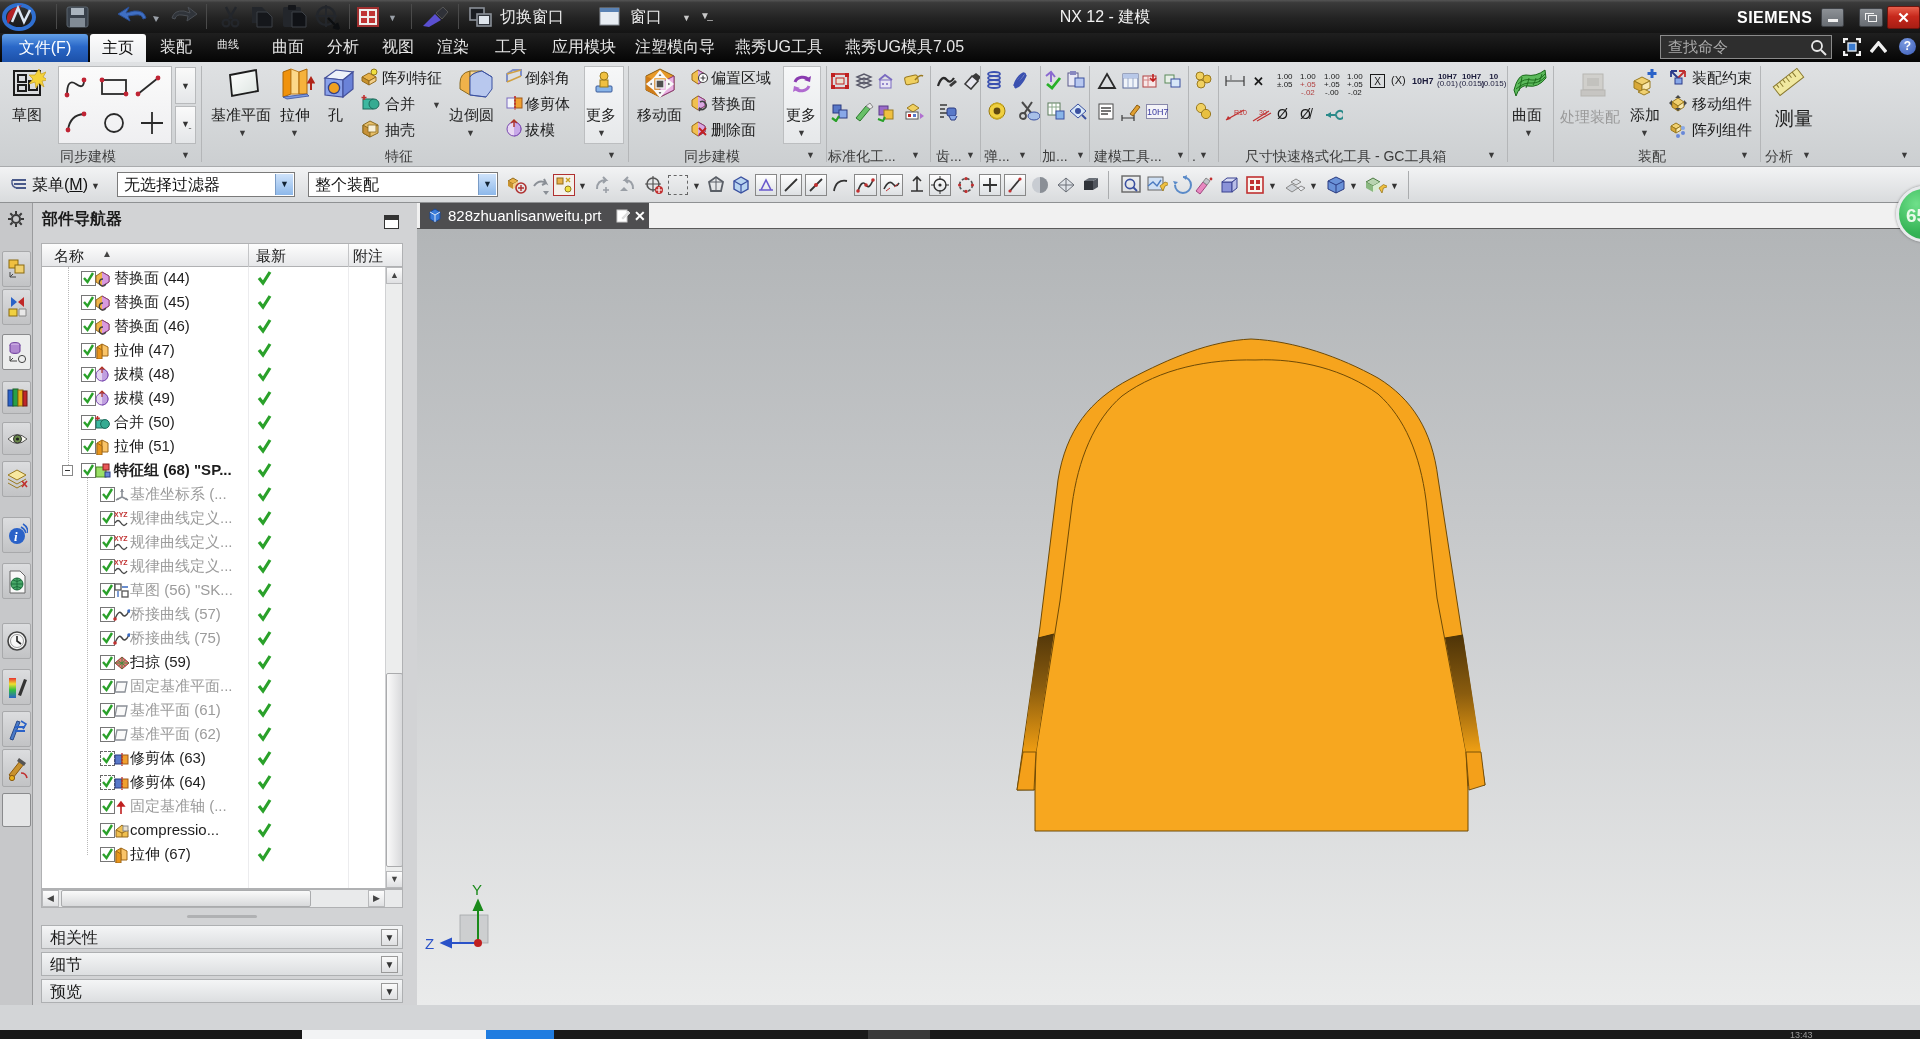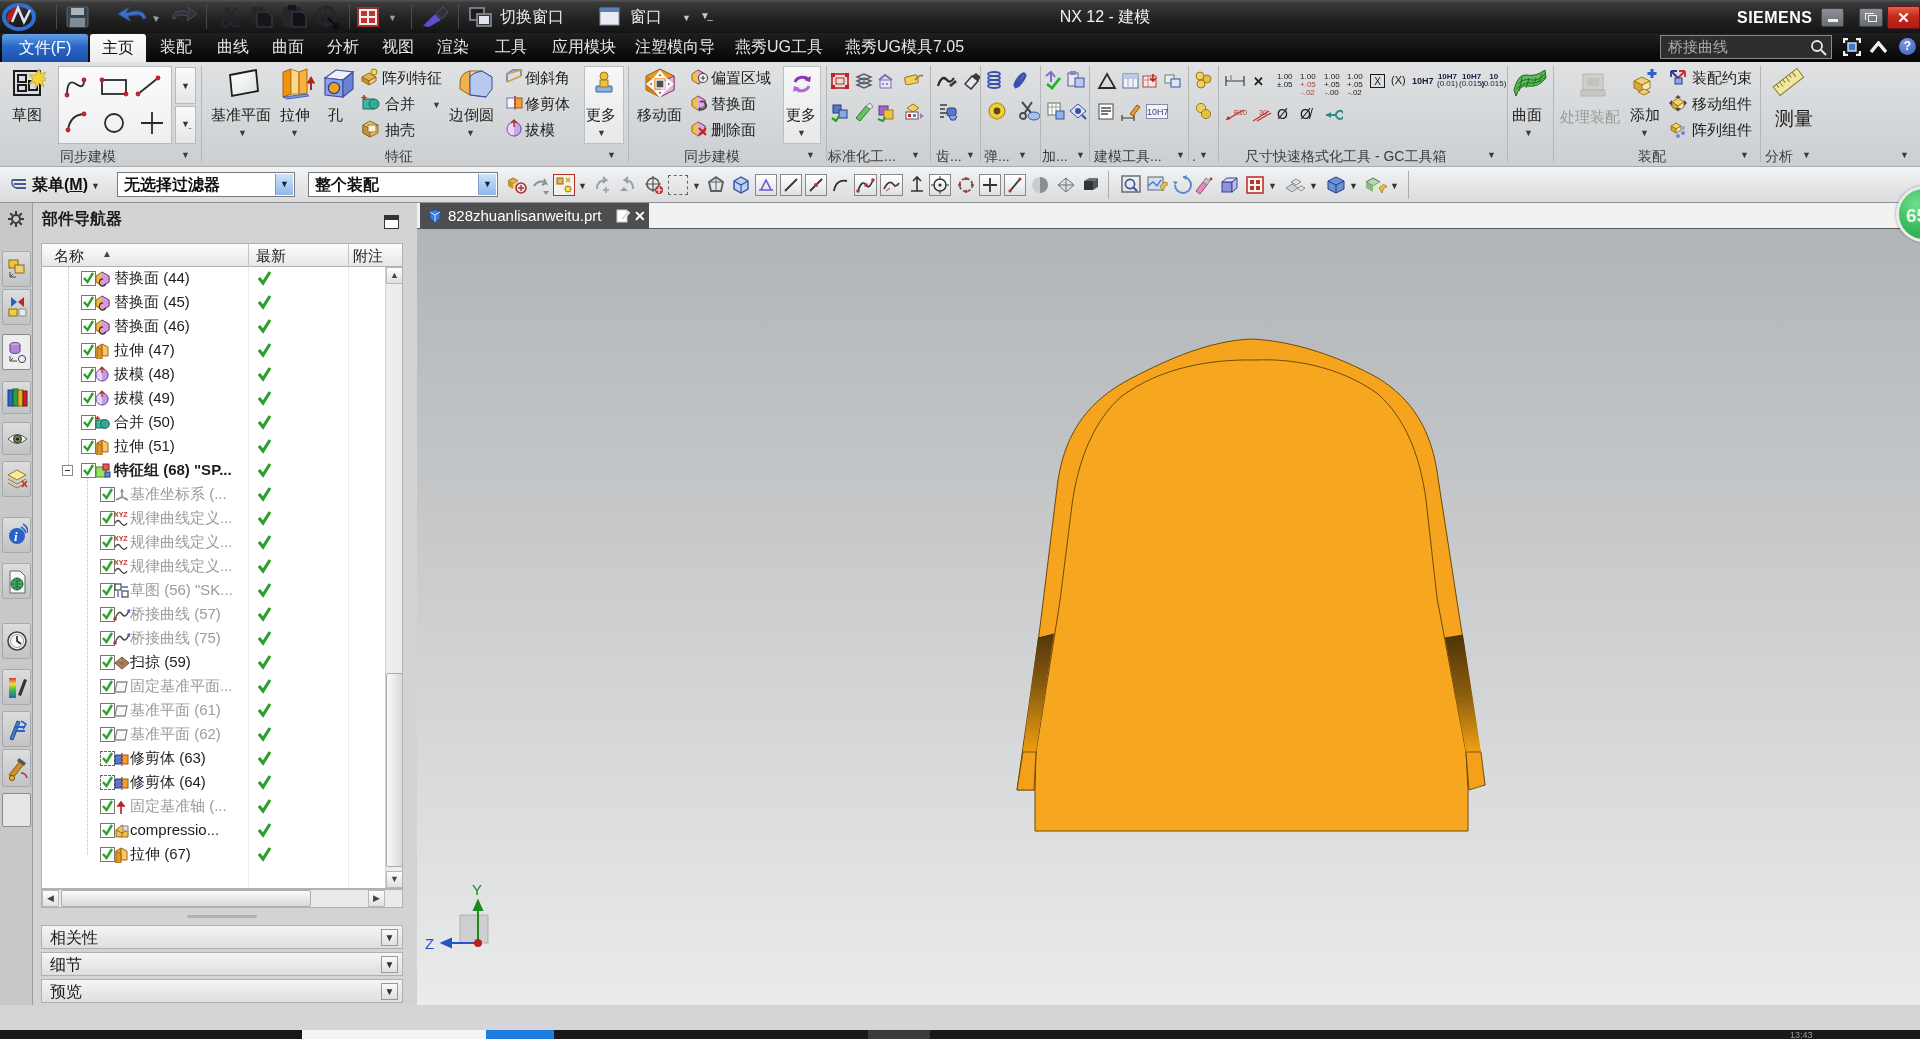--- a/index.html
+++ b/index.html
@@ -15,21 +15,21 @@
 
   
   #ribbon { left:0; top:62px; width:1920px; height:105px;
     background:linear-gradient(#dfe1e3, #cccfd1); border-bottom:1px solid #a9abad; }
   .rsep { position:absolute; top:4px; width:1px; height:96px; background:#b4b6b8; }
   .glabel { position:absolute; top:86px; font-size:14px; color:#3c3c3c; white-space:nowrap; }
   .dd { color:#3a3a3a; font-size:9px; }
 
   
   #row2 { left:0; top:167px; width:1920px; height:36px;
-    background:linear-gradient(#f2f3f4, #d9dbdd); border-bottom:1px solid #8f9193;font-weight:bold; }
+    background:linear-gradient(#f2f3f4, #d9dbdd); border-bottom:1px solid #8f9193; }
   .combo { position:absolute; top:5px; height:25px; background:#fff; border:1px solid #7a7a7a;
     font-size:16px; color:#111; padding-left:6px; line-height:23px; }
   .combo .btn { position:absolute; right:1px; top:1px; width:18px; height:21px;
     background:linear-gradient(#cfe3fb,#8db8ea); border-left:1px solid #7a9cc6; color:#123;
     font-size:9px; text-align:center; line-height:21px; }
 
   
   #sidebar { left:0; top:203px; width:33px; height:802px; background:#c7c8ca; border-right:1px solid #9a9b9d; }
   #navpanel { left:33px; top:203px; width:384px; height:802px; background:#d2d3d5; }
   #navtitle { position:absolute; left:0; top:6px; width:100%; height:30px; font-size:16px; font-weight:bold; color:#1a1a1a; }
@@ -152,32 +152,32 @@
       <div class="abs" style="left:5px;top:4px;width:9px;height:7px;border:1.5px solid #f2f2f2;border-bottom:none;border-right:none"></div>
       </div>
     <div class="abs" style="left:1887px;top:6px;width:33px;height:23px;background:linear-gradient(#e8604c,#c7281c 45%,#a81e14);border:1px solid #6e140e;border-radius:2px;color:#fff;font-size:15px;font-weight:bold;text-align:center;line-height:21px">✕</div>
   </div>
   <div id="menurow" class="abs">
 
     <div class="abs" style="left:2px;top:1px;width:86px;height:28px;background:linear-gradient(#63a0e8,#2a68c8 45%,#1c50a8);border-radius:3px 3px 0 0;color:#fff;font-size:16px;text-align:center;line-height:28px">文件(F)</div>
 
     <div class="abs" style="left:90px;top:1px;width:56px;height:28px;background:linear-gradient(#fdfdfd,#e9ebed);border-radius:3px 3px 0 0;color:#111;font-size:16px;text-align:center;line-height:28px">主页</div>
     <div class="abs" style="left:160px;top:4px;color:#e5e5e5;font-size:16px">装配</div>
-    <div class="abs" style="left:217px;top:4px;color:#e5e5e5;font-size:16px">曲线</div>
+    <div class="abs" style="left:217px;top:4px;color:#e5e5e5;font-size:11px">曲线</div>
     <div class="abs" style="left:272px;top:4px;color:#e5e5e5;font-size:16px">曲面</div>
     <div class="abs" style="left:327px;top:4px;color:#e5e5e5;font-size:16px">分析</div>
     <div class="abs" style="left:382px;top:4px;color:#e5e5e5;font-size:16px">视图</div>
     <div class="abs" style="left:437px;top:4px;color:#e5e5e5;font-size:16px">渲染</div>
     <div class="abs" style="left:495px;top:4px;color:#e5e5e5;font-size:16px">工具</div>
     <div class="abs" style="left:552px;top:4px;color:#e5e5e5;font-size:16px">应用模块</div>
     <div class="abs" style="left:635px;top:4px;color:#e5e5e5;font-size:16px">注塑模向导</div>
     <div class="abs" style="left:735px;top:4px;color:#e5e5e5;font-size:16px">燕秀UG工具</div>
     <div class="abs" style="left:845px;top:4px;color:#e5e5e5;font-size:16px">燕秀UG模具7.05</div>
 
-    <div class="abs" style="left:1660px;top:2px;width:172px;height:24px;background:#2e2e2e;border:1px solid #8a8a8a;color:#aaa;font-size:15px;line-height:22px;padding-left:7px">桥接曲线</div>
+    <div class="abs" style="left:1660px;top:2px;width:172px;height:24px;background:#2e2e2e;border:1px solid #8a8a8a;color:#aaa;font-size:15px;line-height:22px;padding-left:7px">查找命令</div>
     <svg class="abs" style="left:1810px;top:6px" width="17" height="17" viewBox="0 0 17 17">
       <circle cx="7" cy="7" r="5" fill="none" stroke="#e8e8e8" stroke-width="1.8"></circle>
       <path d="M11 11 L16 16" stroke="#e8e8e8" stroke-width="2"></path>
     </svg>
     <svg class="abs" style="left:1843px;top:5px" width="18" height="18" viewBox="0 0 18 18">
       <path d="M1 5 V1 H5 M13 1 H17 V5 M17 13 V17 H13 M5 17 H1 V13" stroke="#f0f0f0" stroke-width="2.4" fill="none"></path>
       <rect x="5" y="5" width="8" height="8" fill="#3a7bd0" stroke="#dfe5ec" stroke-width="1.4"></rect>
     </svg>
     <svg class="abs" style="left:1870px;top:8px" width="17" height="12" viewBox="0 0 17 12">
       <path d="M1 11 L8.5 2 L16 11" stroke="#f0f0f0" stroke-width="3.4" fill="none"></path>

